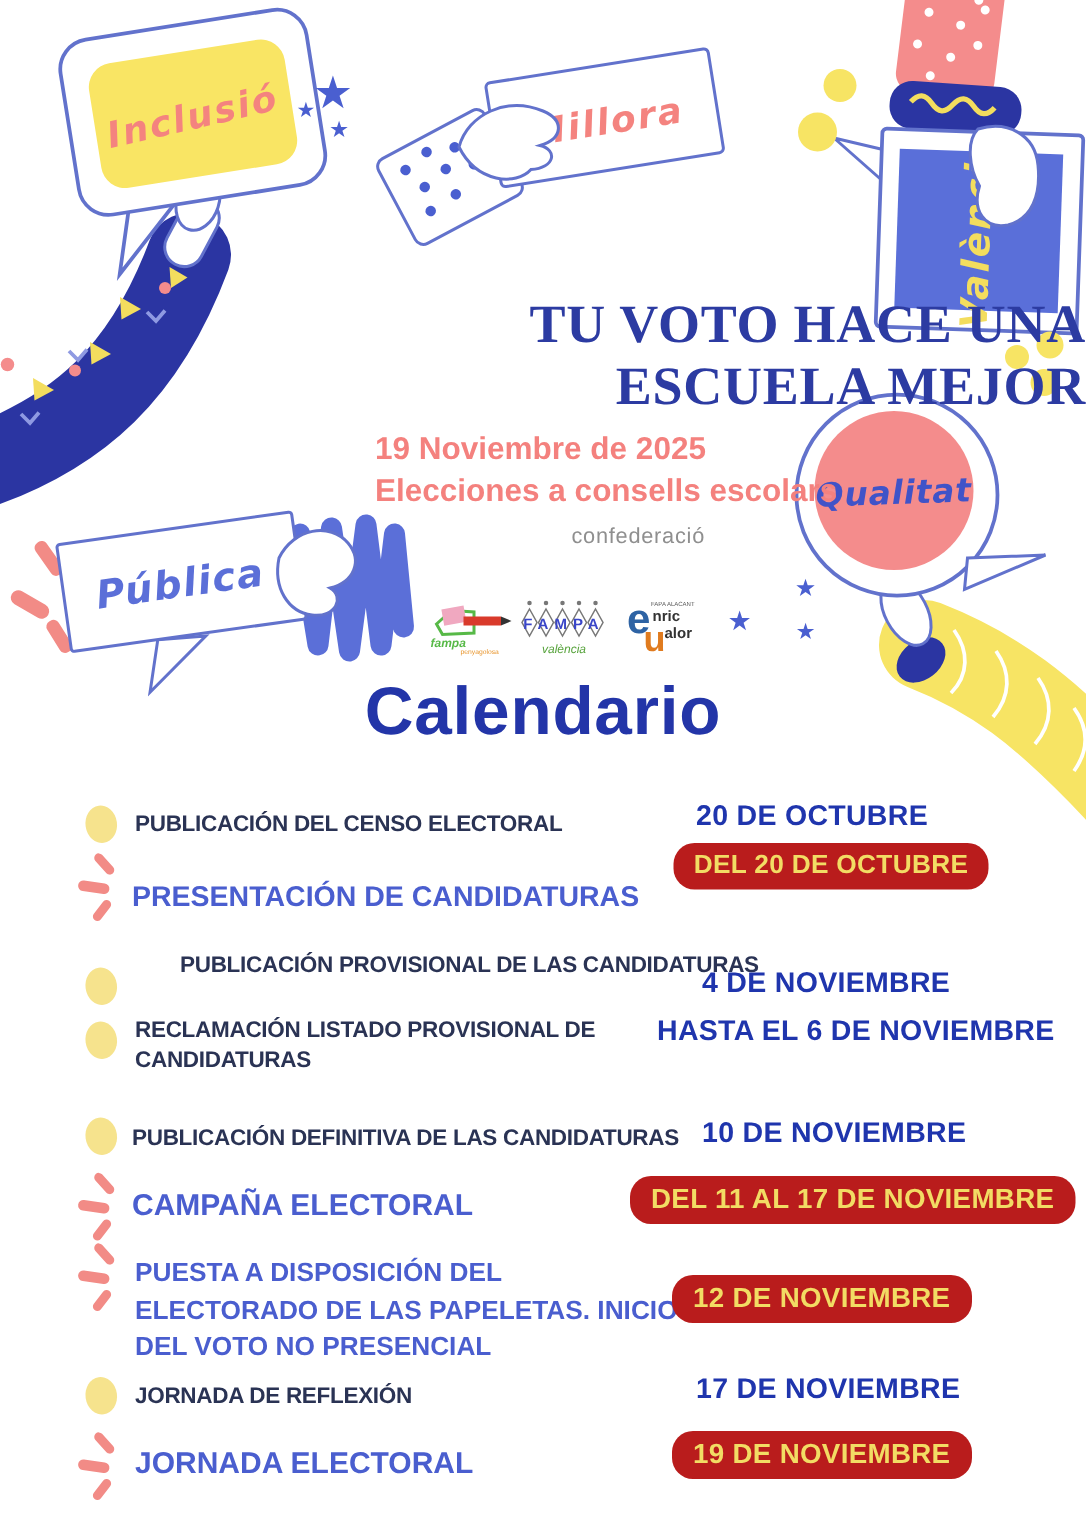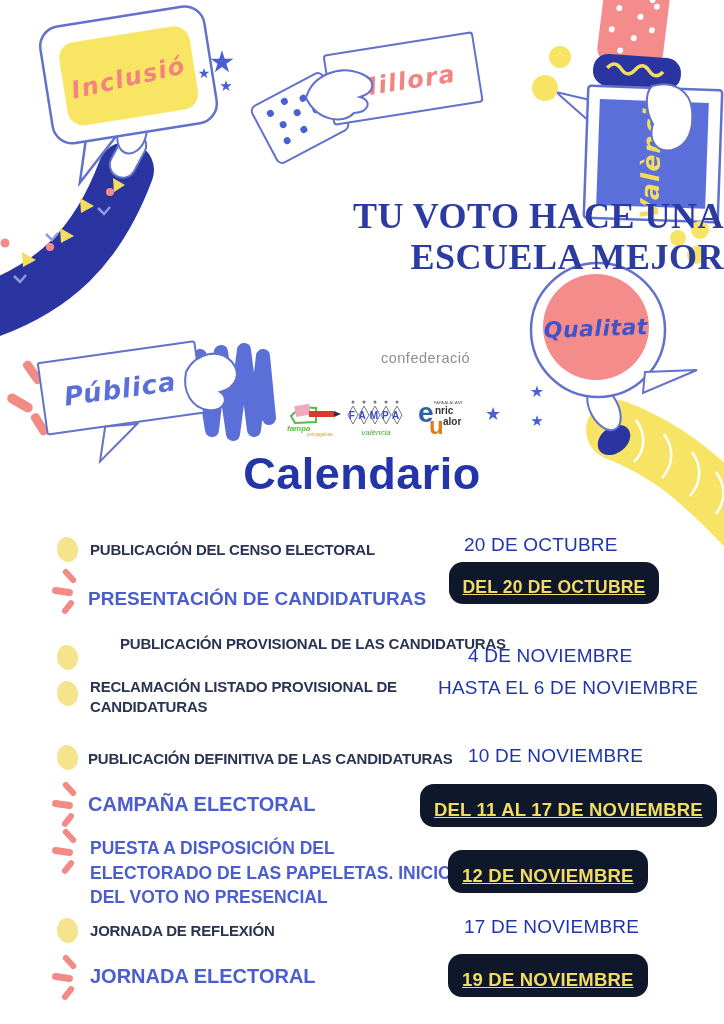--- a/index.html
+++ b/index.html
@@ -34,24 +34,24 @@
   .burst i { position:absolute; display:block; background:#f28b86; border-radius:4px; }
   .burst i.b1 { width:17px; height:6px; transform:rotate(48deg); left:9px; top:3px; }
   .burst i.b2 { width:21px; height:7px; left:0px; top:18px; transform:rotate(8deg); }
   .burst i.b3 { width:16px; height:6px; transform:rotate(-52deg); left:8px; top:34px; }
 
   .lbl { position:absolute; color:#2a3354; font-weight:700; font-size:15px; letter-spacing:-0.2px;
          line-height:1.35; white-space:pre-line; }
   .lbl-em { color:#4a5ecf; font-size:19px; letter-spacing:0px; }
   .lbl-lg { font-size:20px; }
   .lbl-md { font-size:17.5px; line-height:1.4; }
-  .date { position:absolute; color:#1f35ad; font-weight:400; font-size:19px; white-space:nowrap;
+  .date { position:absolute; color:#1f35ad; font-weight:700; font-size:19px; white-space:nowrap;
           letter-spacing:0.2px; }
-  .pill { display:inline-block; background:#0f172a; color:#f2dc64; font-weight:700; font-size:18.5px;
-          padding:15px 14px 6px; border-radius:14px; white-space:nowrap; letter-spacing:0.2px;text-decoration:underline; }
+  .pill { display:inline-block; background:#b91c1c; color:#f2dc64; font-weight:700; font-size:18.5px;
+          padding:4px 14px 6px; border-radius:14px; white-space:nowrap; letter-spacing:0.2px; }
   .pill-abs { position:absolute; }
   .pill-stack { position:absolute; display:flex; flex-direction:column; align-items:center; gap:1px; }
   .pill-stack .pill { font-size:17.5px; }
 </style>
 </head>
 <body>
 
 <div class="poster">
 
   <svg class="decor" viewBox="0 0 724 1024">
@@ -165,20 +165,24 @@
       <circle cx="596" cy="327" r="53" fill="#f48c8c"></circle>
       <text x="596" y="336" text-anchor="middle" class="hand-blue2" transform="rotate(-2 596 336)">Qualitat</text>
       <text x="537" y="397" text-anchor="middle" font-size="16" class="star-glyph">★</text>
       <text x="537" y="426" text-anchor="middle" font-size="15" class="star-glyph">★</text>
       <text x="493" y="420" text-anchor="middle" font-size="18" class="star-glyph">★</text>
     </g>
   </svg>
 
   <div class="title">TU VOTO HACE UNA
 ESCUELA MEJOR</div>
+  <div class="subtitle">
+    <div>19 Noviembre de 2025</div>
+    <div>Elecciones a consells escolars</div>
+  </div>
 
   <div class="logos">
     <div class="conf">confederació</div>
 
     <div class="mini" style="left:2px; top:50px;">
       <svg width="58" height="40" viewBox="0 0 58 40">
         <path d="M 6 16 l 10 -9 l 15 1 l 0 14 l -21 1 z" fill="none" stroke="#57b947" stroke-width="2"></path>
         <rect x="10" y="5" width="15" height="11" fill="#f0a8c0" transform="rotate(-10 17 10)"></rect>
         <rect x="24" y="11" width="25" height="6" fill="#d93a2b"></rect>
         <polygon points="49,11 56,14 49,17" fill="#333333"></polygon>

